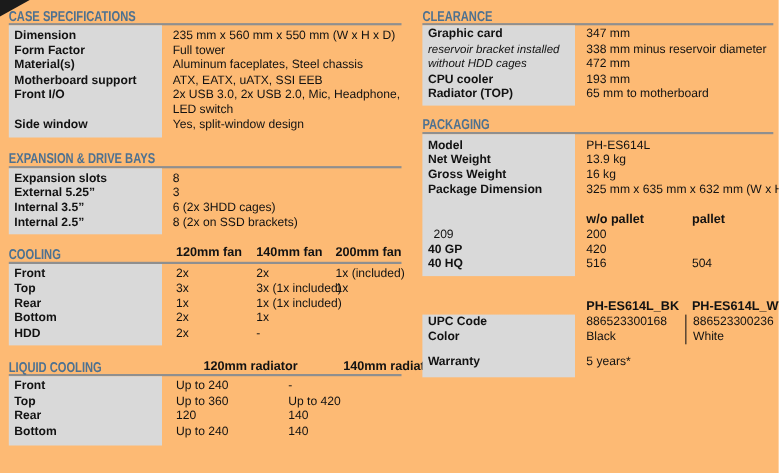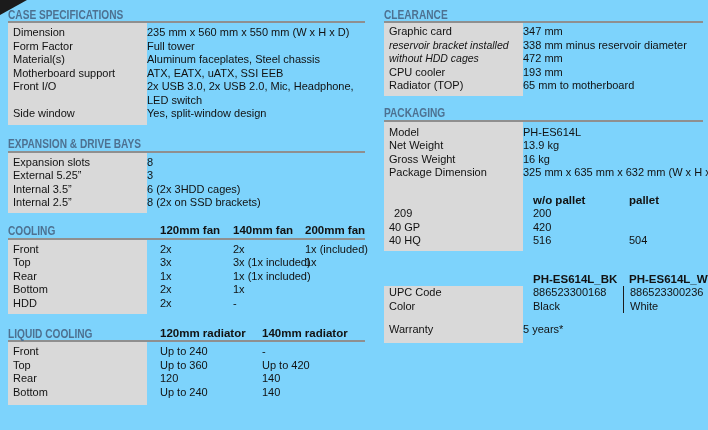--- a/index.html
+++ b/index.html
@@ -1,33 +1,33 @@
 <!DOCTYPE html>
 <html><head>
 <meta charset="utf-8">
 <style>
   html,body{margin:0;padding:0;background:#fff;}
-  .sheet{position:relative;width:708px;height:430px;background:#7dd3fc;overflow:hidden;
+  .sheet{position:relative;width:708px;height:430px;background:#fdba74;overflow:hidden;
          font-family:"Liberation Sans",sans-serif;font-size:11px;line-height:13.5px;color:#121212;}
   .corner{position:absolute;top:0;left:0;width:0;height:0;
           border-top:15px solid #1b1b1b;border-right:27px solid transparent;}
   .col{position:absolute;top:6px;}
   .col-left{left:8px;width:357px;}
   .col-right{left:384px;width:319px;}
 
   .sec-head{display:grid;grid-template-columns:1fr;align-items:end;height:15px;
             border-bottom:2px solid #8f8f8f;margin-bottom:0;}
   .sec-title{font-weight:bold;font-size:13px;color:#4d7191;white-space:nowrap;
              transform:scaleX(0.78);transform-origin:0 100%;letter-spacing:0;}
   .hcell{font-weight:bold;font-size:11.5px;white-space:nowrap;padding-bottom:0;}
 
   .tbl{background:linear-gradient(to right,#d9d9d9 139px,rgba(0,0,0,0) 139px);}
   .row{display:grid;grid-template-columns:139px 1fr;}
-  .lbl{font-weight:normal;padding-left:5px;white-space:nowrap;}
-  .val{padding-left:0;}
+  .lbl{font-weight:bold;padding-left:5px;white-space:nowrap;}
+  .val{padding-left:10px;}
   .nw{white-space:nowrap;}
   .sub .lbl{font-weight:normal;font-style:italic;font-size:10.5px;}
 
   
   .g-cool{grid-template-columns:139px 86px 72px 1fr;}
   .g-cool .v1{padding-left:13px;}
   .g-cool .v2,.g-cool .v3{padding-left:0;}
   
   .g-liq{grid-template-columns:139px 102px 1fr;}
   .g-liq .v1,.g-liq .v2{padding-left:13px;}
@@ -146,21 +146,21 @@
         <div class="row g-cool">
           <span class="lbl">HDD</span>
           <span class="val v1">2x</span>
           <span class="val v2">-</span>
           <span class="val v3"></span>
         </div>
       </div>
     </div>
 
     <div class="m-liq">
-      <div class="sec-head g-liq" style="display:grid;">
+      <div class="sec-head g-liq" style="display:grid;gap:25px;">
         <span class="sec-title">LIQUID COOLING</span>
         <span class="hcell v1">120mm radiator</span>
         <span class="hcell v2">140mm radiator</span>
       </div>
       <div class="tbl pt3 pb6">
         <div class="row g-liq">
           <span class="lbl">Front</span>
           <span class="val v1">Up to 240</span>
           <span class="val v2">-</span>
         </div>

